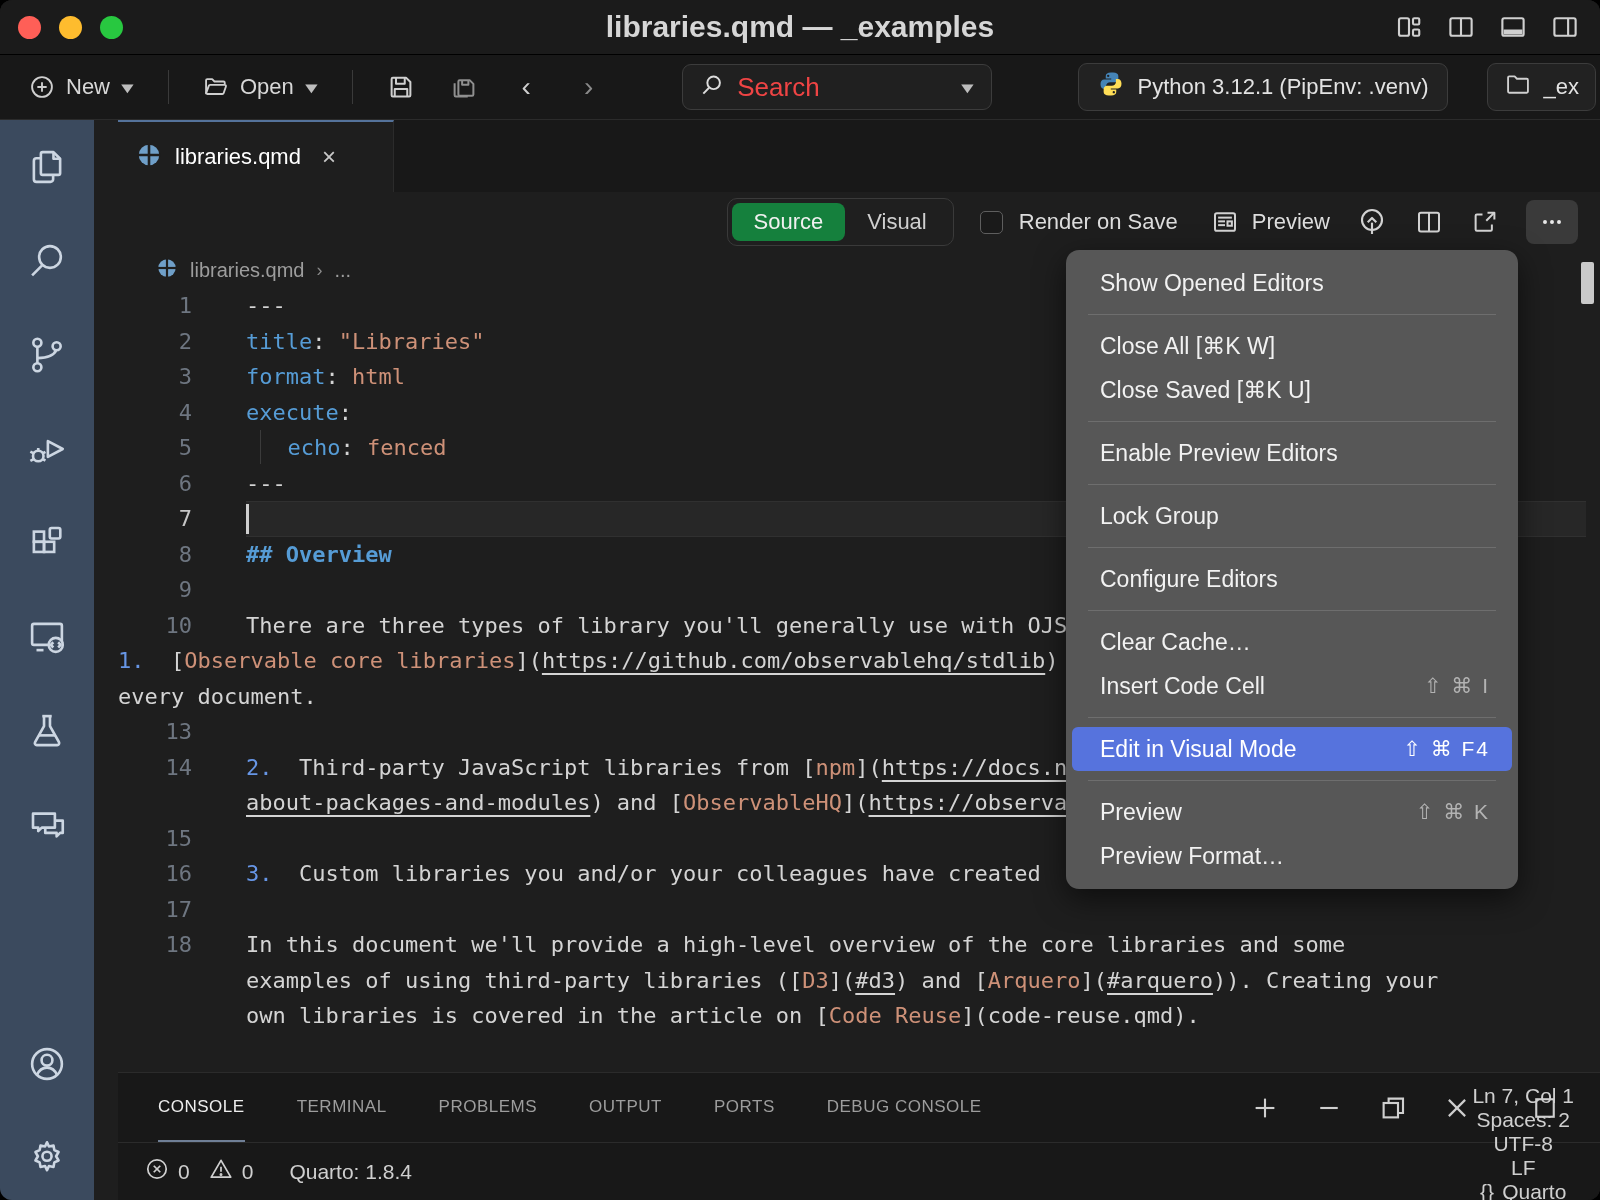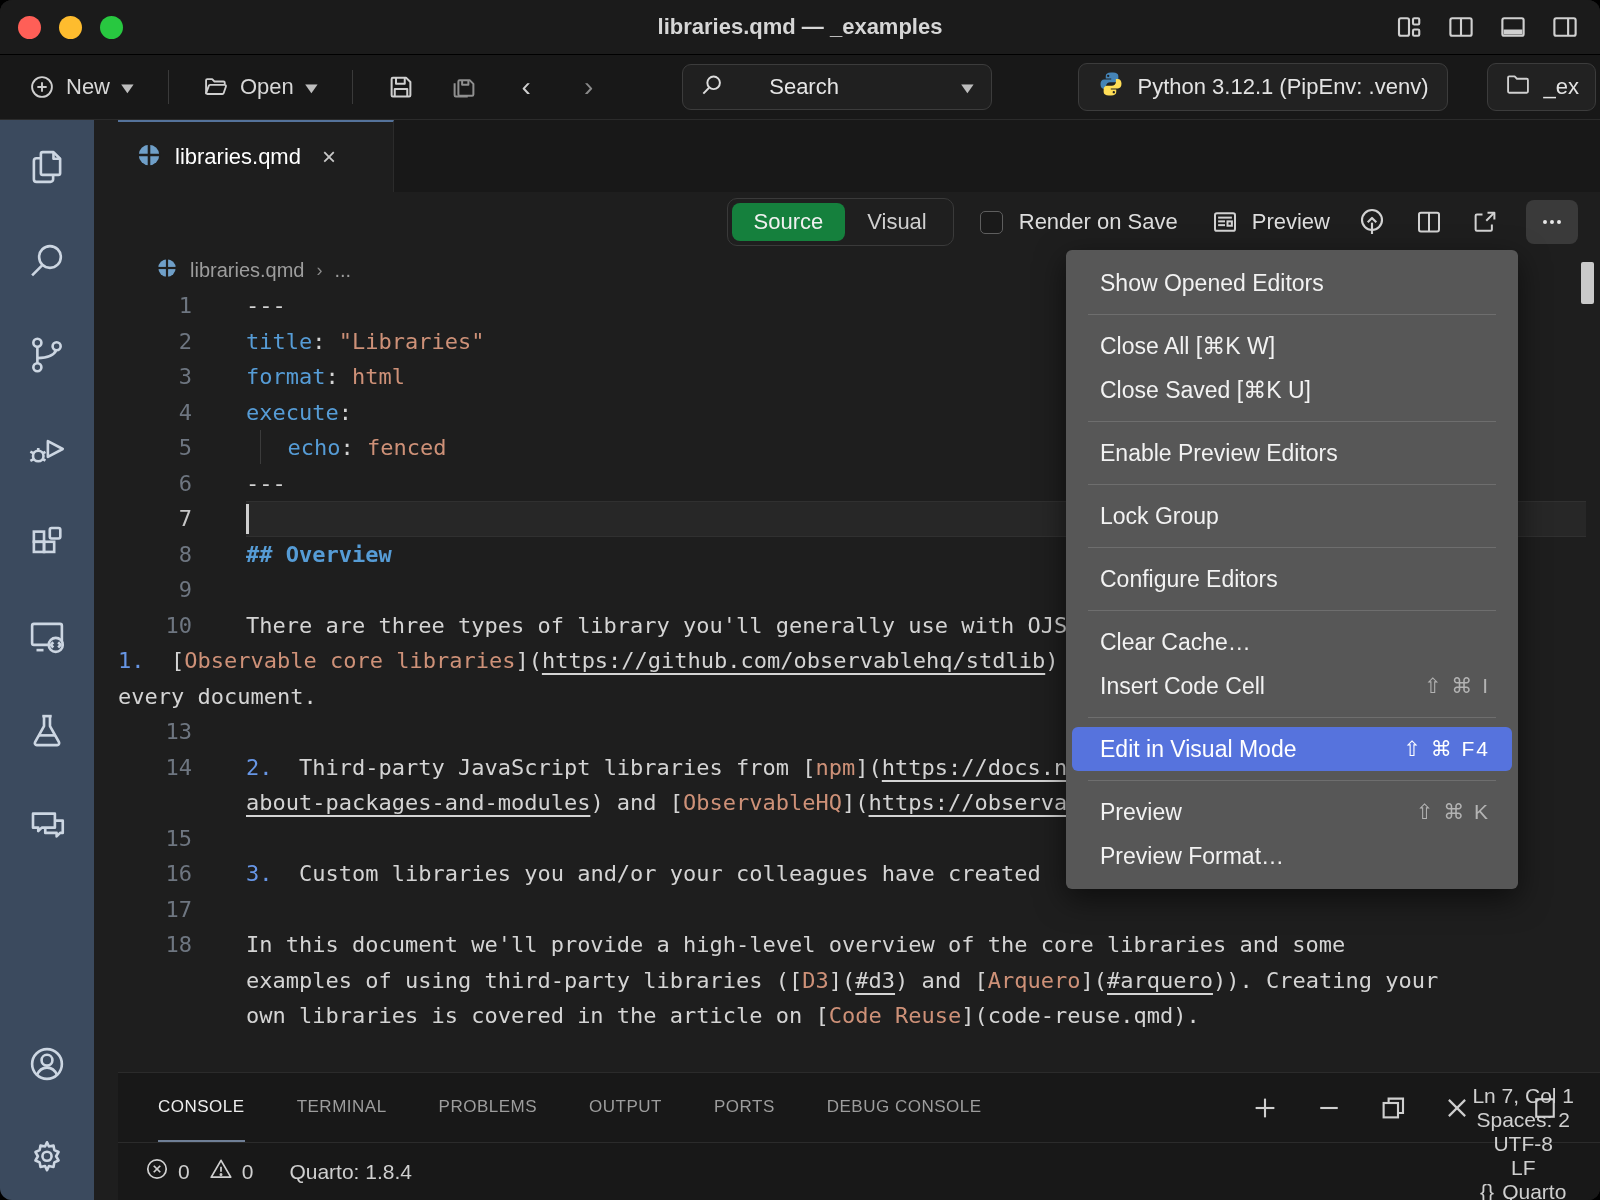--- a/index.html
+++ b/index.html
@@ -7,37 +7,37 @@
   body { font-family:"Liberation Sans", sans-serif; color:#ccc; }
   .window { width:1600px; height:1200px; background:#1e1e1e; border-radius:12px; overflow:hidden;
             display:flex; flex-direction:column; }
 
   
   .titlebar { height:55px; background:#1b1b1b; display:flex; align-items:center; position:relative;
               border-bottom:1px solid #000; flex:none; }
   .traffic { display:flex; gap:18px; margin-left:18px; }
   .tl { width:23px; height:23px; border-radius:50%; }
   .tl.red{ background:#ff5f57; } .tl.yellow{ background:#febc2e; } .tl.green{ background:#28c840; }
-  .win-title { position:absolute; left:0; right:0; text-align:center; font-size:22px; color:#d6d6d6; font-weight:600; }
+  .win-title { position:absolute; left:0; right:0; text-align:center; font-size:30px; color:#d6d6d6; font-weight:600; }
   .titlebar-icons { margin-left:auto; display:flex; gap:22px; margin-right:20px; z-index:2; }
   .titlebar-icons svg { display:block; }
 
   
   .toolbar { height:65px; background:#181818; display:flex; align-items:center; padding:0 18px;
              border-bottom:1px solid #2b2b2b; flex:none; gap:13px; }
   .tb-btn { display:flex; align-items:center; gap:10px; color:#d7d7d7; font-size:22px; padding:8px 10px;
             border-radius:8px; cursor:default; }
   .tb-ico { color:#cfcfcf; display:flex; }
   .chev { font-size:15px; color:#bdbdbd; transform:scaleX(1.4); }
   .tb-divider { width:1px; height:34px; background:#3a3a3a; margin:0 10px; }
   .nav-arrow { color:#cfcfcf; font-size:28px; padding:0 20px; }
   .nav-arrow.fwd { color:#8a8a8a; }
   .searchbox { width:310px; height:46px; background:#202020; border:1px solid #3c3c3c; border-radius:9px;
                display:flex; align-items:center; padding:0 16px; margin-left:56px; gap:12px; }
-  .searchbox .label { color:#e5e5e5; font-size:22px; flex:1; text-align:left;margin-left:32px; }
+  .searchbox .label { color:#ef4444; font-size:26px; flex:1; text-align:left; }
   .interp { margin-left:auto; height:48px; background:#222; border:1px solid #3c3c3c; border-radius:9px;
             display:flex; align-items:center; gap:12px; padding:0 18px; color:#e3e3e3; font-size:22px; }
   .wsbtn { height:48px; background:#222; border:1px solid #3c3c3c; border-radius:9px; display:flex;
            align-items:center; gap:12px; padding:0 16px; color:#e3e3e3; font-size:22px; margin-left:26px;
            margin-right:-14px; }
 
   
   .bodyrow { flex:1; display:flex; min-height:0; }
   .activitybar { width:94px; background:#3b4a5e; flex:none; display:flex; flex-direction:column;
                  align-items:center; padding-top:25px; }
@@ -79,21 +79,21 @@
               border-top:1px solid #303030; border-bottom:1px solid #303030; }
   .cursor { position:absolute; left:128px; top:3px; width:3px; height:30px; background:#cfcfcf; }
   .s-k { color:#569cd6; } .s-s { color:#ce9178; } .s-h { color:#569cd6; font-weight:bold; }
   .s-n { color:#6796e6; } .s-lk { color:#ce9178; } .s-u { text-decoration:underline; text-underline-offset:5px; }
   .s-g { display:inline-block; width:0; height:34px; border-left:1px solid #3b3b3b; margin-left:14px;
          vertical-align:top; }
   .scroll-thumb { position:absolute; right:6px; top:70px; width:13px; height:42px; background:#c9c9c9;
                   border-radius:2px; }
 
   
-  .ctx-menu { position:absolute; left:948px; top:58px; width:452px; background:#575757; border-radius:6px;
+  .ctx-menu { position:absolute; left:948px; top:58px; width:452px; background:#575757; border-radius:13px;
               box-shadow:0 10px 30px rgba(0,0,0,.55); padding:11px 0; z-index:10; }
   .ctx-item { height:44px; display:flex; align-items:center; padding:0 22px 0 28px; color:#f2f2f2;
               font-size:23px; margin:0 6px; border-radius:6px; }
   .ctx-item .sc { margin-left:auto; color:#b3b3b3; font-size:21px; letter-spacing:2px; }
   .ctx-item.selected { background:#5673dd; color:#ffffff; }
   .ctx-item.selected .sc { color:#ffffff; }
   .ctx-sep { height:1px; background:#6e6e6e; margin:9px 22px; }
 
   
   .panelbar { height:70px; background:#181818; border-top:1px solid #2b2b2b; display:flex; align-items:stretch;

